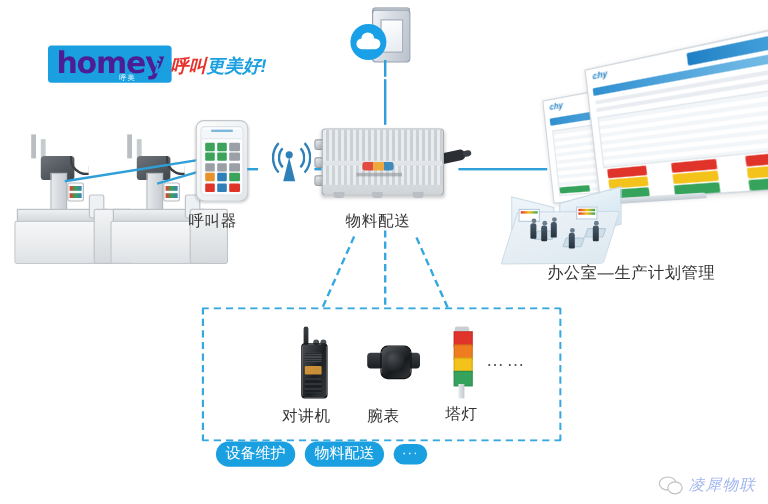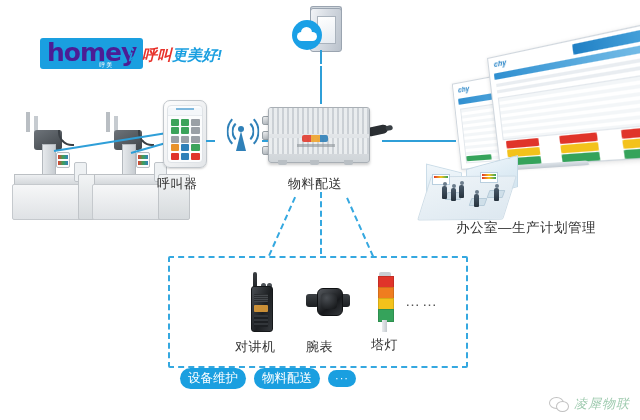--- a/index.html
+++ b/index.html
@@ -345,21 +345,21 @@
   .of-desk{
     position:absolute;width:14px;height:6px;background:#cfdfe9;
     transform:skewX(-20deg);border:1px solid #b6cbd9;border-radius:1px;
   }
 
   
   #watermark{
     right:10px;bottom:7px;display:flex;align-items:center;gap:5px;opacity:.42;
   }
   #wm-text{
-    font-size:13px;color:#15803d;font-style:italic;white-space:nowrap;letter-spacing:1px;
+    font-size:13px;color:#1d4ed8;font-style:italic;white-space:nowrap;letter-spacing:1px;
   }
   .wm-bubble{position:relative;width:20px;height:15px;}
   .wm-b1{
     position:absolute;left:0;top:0;width:13px;height:10px;border-radius:50%;
     border:1.4px solid #6d6d6d;
   }
   .wm-b2{
     position:absolute;left:7px;top:4px;width:11px;height:9px;border-radius:50%;
     border:1.4px solid #6d6d6d;background:#fff;
   }

